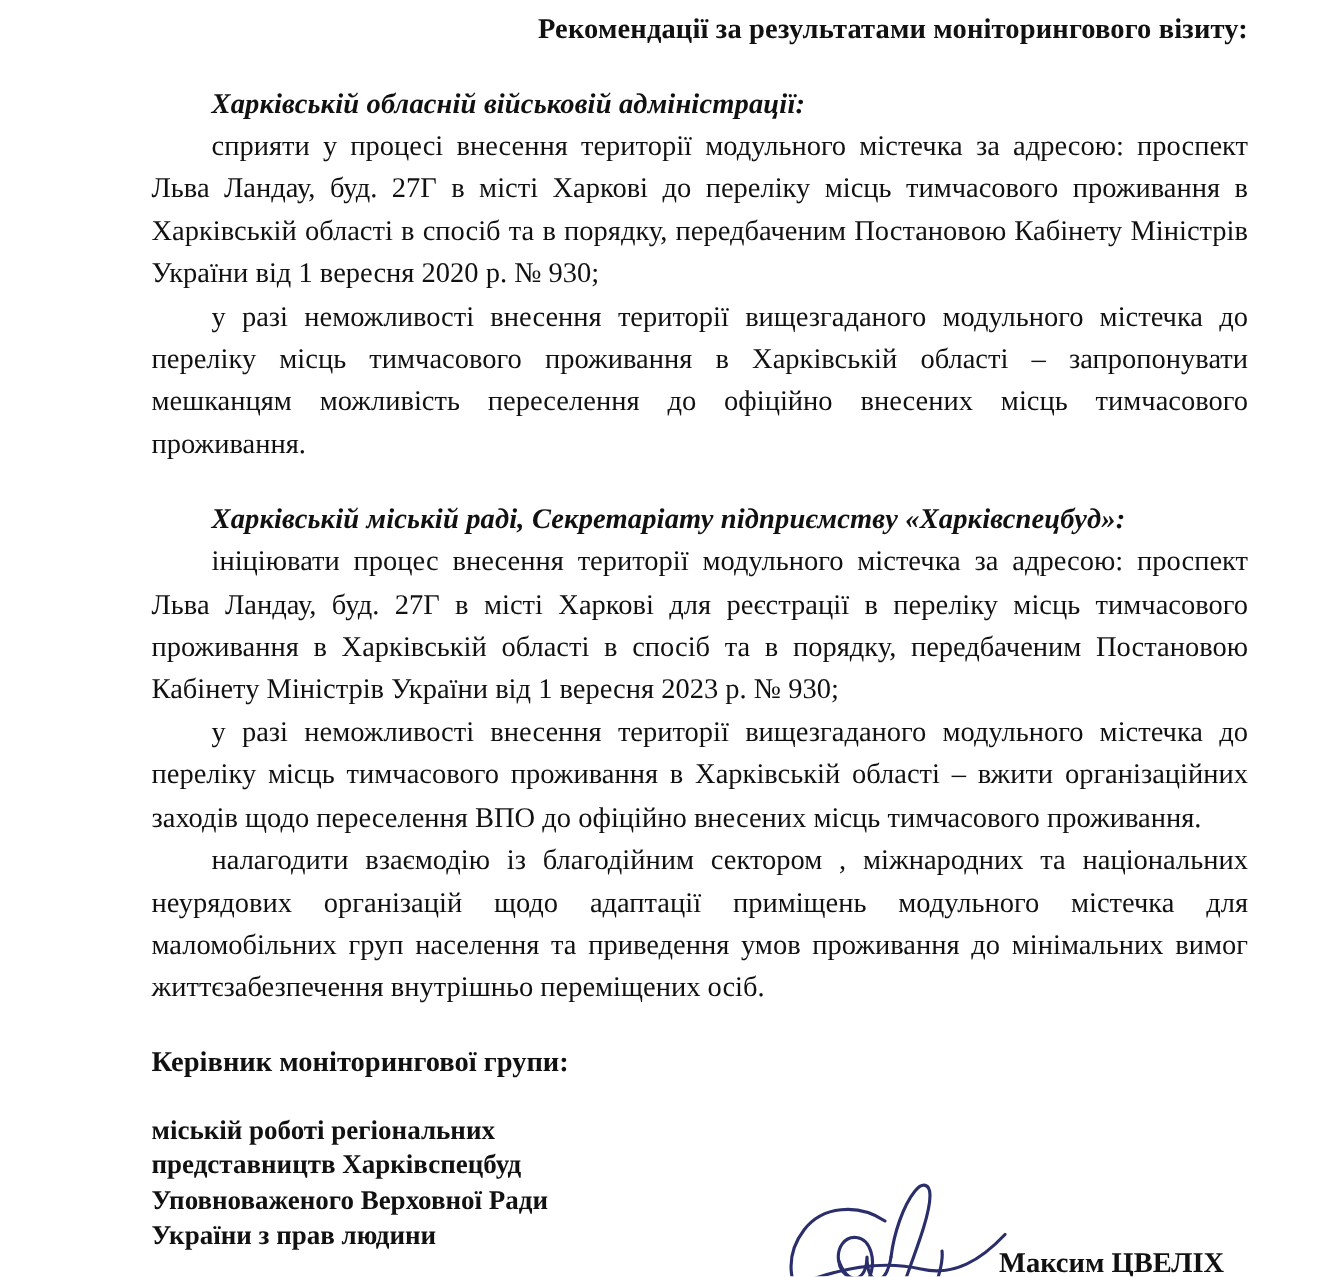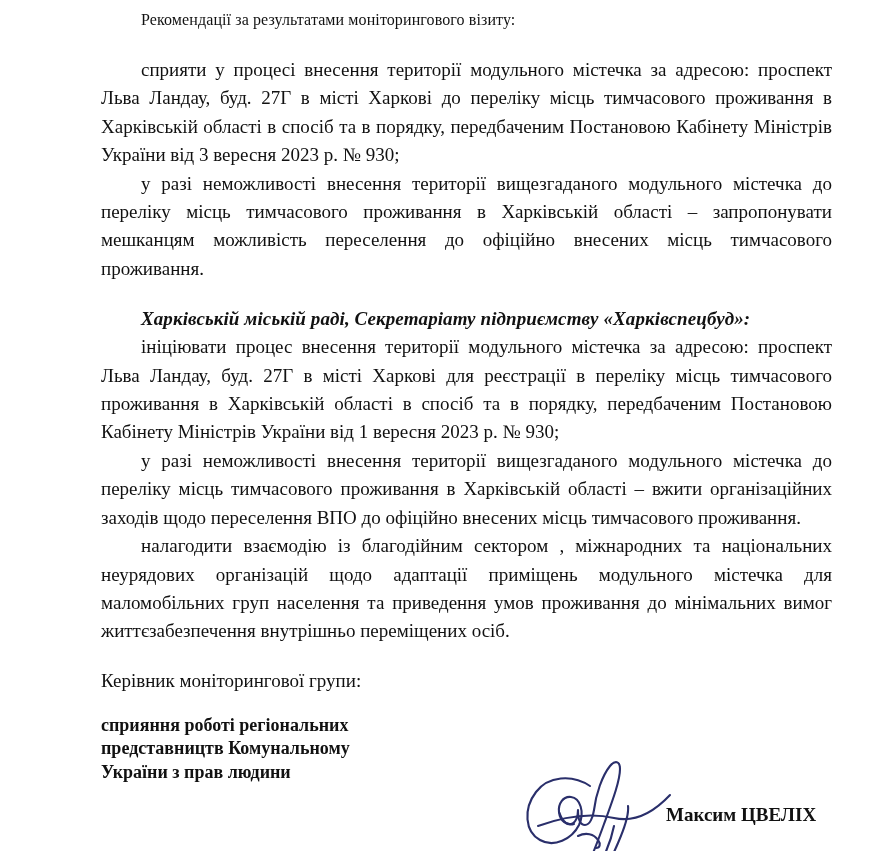--- a/index.html
+++ b/index.html
@@ -19,26 +19,27 @@
   }
   .content {
     position: absolute;
     left: 101px;
     top: 0;
     width: 731px;
   }
 
   
   .title-bold {
-    font-weight: normal;
-    font-size: 16px;
+    font-weight: bold;
+    font-size: 19px;
     line-height: 28px;
     text-indent: 40px;
     margin: 6px 0 0 0;
     letter-spacing: 0.1px;
+    text-align: right;
   }
   .addressee {
     font-weight: bold;
     font-style: italic;
     font-size: 19px;
     line-height: 28px;
     text-indent: 40px;
     margin: 0;
     letter-spacing: 0.1px;
   }
@@ -52,21 +53,21 @@
     margin: 0;
     hyphens: none;
   }
   .para:last-child { text-align: justify; }
 
   
   .sp-block { height: 22px; }
 
   
   .sign-heading {
-    font-weight: normal;
+    font-weight: bold;
     font-size: 19px;
     line-height: 26px;
     margin: 0;
   }
   .sign-row {
     position: relative;
     margin-top: 20px;
     min-height: 140px;
   }
   .sign-title {
@@ -97,44 +98,46 @@
 </head>
 <body>
 
 <div class="page">
   <div class="content">
 
     <h1 class="title-bold">Рекомендації за результатами моніторингового візиту:</h1>
 
     <div class="sp-block"></div>
 
+    <h2 class="addressee">Харківській обласній військовій адміністрації:</h2>
 
-    <p class="para">сприяти у процесі внесення території модульного містечка за адресою: проспект Льва Ландау, буд. 27Г в місті Харкові до переліку місць тимчасового проживання в Харківській області в спосіб та в порядку, передбаченим Постановою Кабінету Міністрів України від 3 вересня 2023 р. № 930;</p>
+    <p class="para">сприяти у процесі внесення території модульного містечка за адресою: проспект Льва Ландау, буд. 27Г в місті Харкові до переліку місць тимчасового проживання в Харківській області в спосіб та в порядку, передбаченим Постановою Кабінету Міністрів України від 1 вересня 2020 р. № 930;</p>
 
     <p class="para">у разі неможливості внесення території вищезгаданого модульного містечка до переліку місць тимчасового проживання в Харківській області – запропонувати мешканцям можливість переселення до офіційно внесених місць тимчасового проживання.</p>
 
     <div class="sp-block"></div>
 
     <h2 class="addressee">Харківській міській раді, Секретаріату підприємству «Харківспецбуд»:</h2>
 
     <p class="para">ініціювати процес внесення  території модульного містечка за адресою: проспект Льва Ландау, буд. 27Г в місті Харкові для реєстрації в переліку місць тимчасового проживання в Харківській області в спосіб та в порядку, передбаченим Постановою Кабінету Міністрів України від 1 вересня 2023 р. № 930;</p>
 
     <p class="para">у разі неможливості внесення території вищезгаданого модульного містечка до переліку місць тимчасового проживання в Харківській області – вжити організаційних заходів щодо переселення ВПО до офіційно внесених місць тимчасового проживання.</p>
 
     <p class="para">налагодити взаємодію із благодійним сектором , міжнародних та національних неурядових організацій щодо адаптації приміщень модульного містечка для маломобільних груп населення та приведення умов проживання до мінімальних вимог життєзабезпечення внутрішньо переміщених осіб.</p>
 
     <div class="sp-block"></div>
 
     <h2 class="sign-heading">Керівник моніторингової групи:</h2>
 
     <div class="sign-row">
 
       <div class="sign-title">
-        <div>сприяння роботі регіональних</div>
-        <div>представництв Комунальному</div>
+        <div>міській роботі регіональних</div>
+        <div>представництв Харківспецбуд</div>
+        <div>Уповноваженого Верховної Ради</div>
         <div>України з прав людини</div>
       </div>
 
       <div class="signature-mark">
         <svg viewBox="0 0 190 175" xmlns="http://www.w3.org/2000/svg" fill="none" stroke="#2a2f6b" stroke-width="2.1" stroke-linecap="round" stroke-linejoin="round">
 
           <path d="M74,46 C56,34 32,36 20,52 C7,69 9,92 24,100 C38,108 56,99 63,85 C69,72 64,58 55,57 C47,56 42,64 43,72 C44,81 51,86 58,84"></path>
 
           <path d="M43,72 C46,80 50,85 55,84 C60,83 62,76 62,70 C62,78 64,85 69,85 C74,85 77,77 78,70"></path>
 

